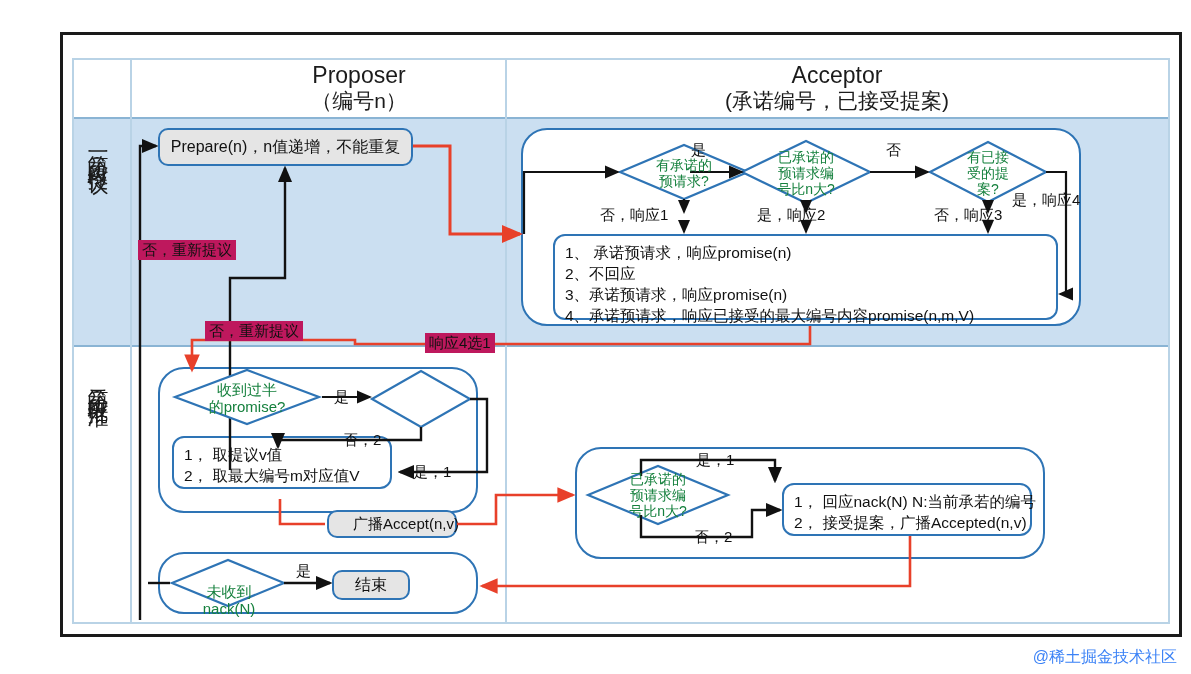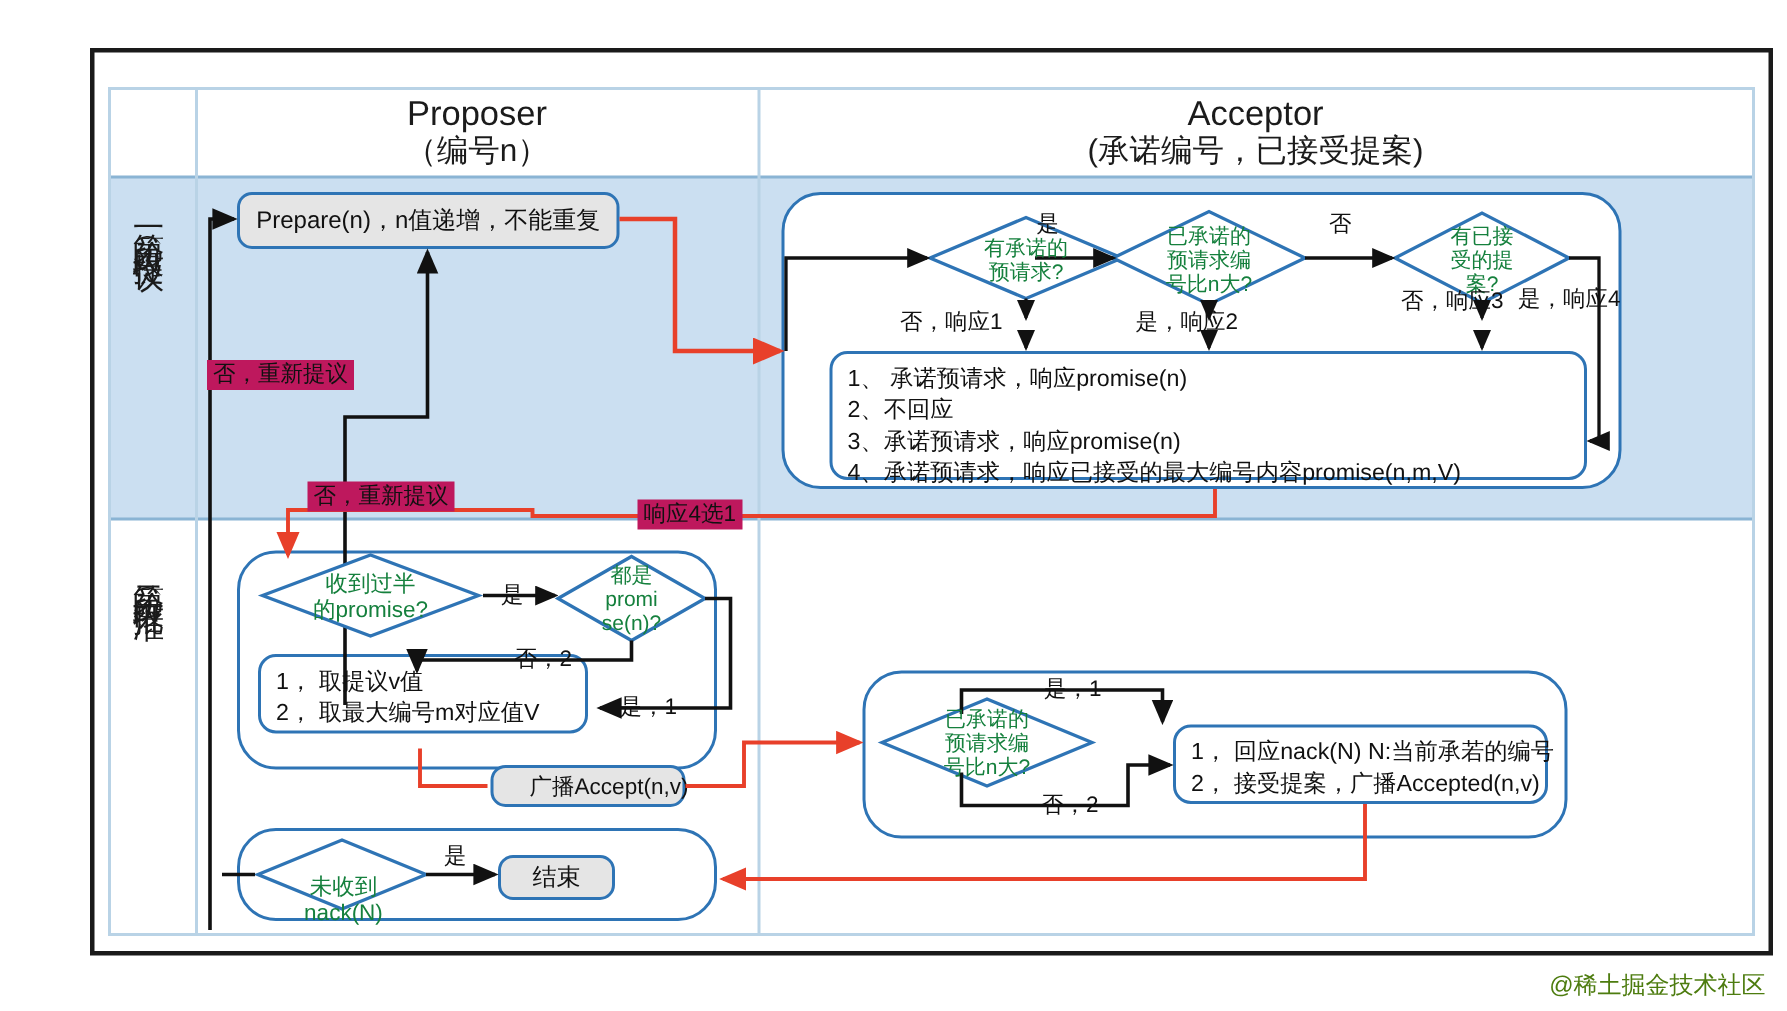--- a/index.html
+++ b/index.html
@@ -78,21 +78,21 @@
 
   
   .elabel{
     position:absolute;color:#111;font-size:15px;white-space:nowrap;
     background:#be185d;padding:1px 4px;line-height:18px;
   }
   .elabel.nobg{background:transparent;}
 
   .watermark{
     position:absolute;right:14px;bottom:6px;
-    font-size:16px;color:#4d7c0f;white-space:nowrap;
+    font-size:16px;color:#3b82f6;white-space:nowrap;
   }
   .edge-crumb{
     position:absolute;left:68px;bottom:2px;font-size:11px;color:#ececec;
     white-space:nowrap;
   }
 </style>
 </head>
 <body>
 
 <div id="root">
@@ -104,21 +104,21 @@
 
   <div class="grid-line" style="left:72px;top:58px;width:1098px;height:1.5px;"></div>
   <div class="grid-line" style="left:72px;top:117px;width:1098px;height:2px;background:#8ab4d4;"></div>
   <div class="grid-line" style="left:72px;top:345px;width:1098px;height:2px;background:#8ab4d4;"></div>
   <div class="grid-line" style="left:72px;top:622px;width:1098px;height:1.5px;"></div>
   <div class="grid-line" style="left:72px;top:58px;width:1.5px;height:565px;"></div>
   <div class="grid-line" style="left:130px;top:58px;width:1.5px;height:565px;"></div>
   <div class="grid-line" style="left:505px;top:58px;width:1.5px;height:565px;"></div>
   <div class="grid-line" style="left:1168px;top:58px;width:1.5px;height:565px;"></div>
 
-  <div class="hdr" style="left:131px;top:62px;width:374px;">
+  <div class="hdr" style="left:131px;top:62px;width:374px;padding-left:41px;">
     <div>Proposer</div>
     <div class="sub">（编号n）</div>
   </div>
   <div class="hdr" style="left:506px;top:62px;width:662px;">
     <div>Acceptor</div>
     <div class="sub">(承诺编号，已接受提案)</div>
   </div>
 
   <div class="vlabel" style="left:84px;top:138px;">第一阶段（提议）</div>
   <div class="vlabel" style="left:84px;top:372px;">第二阶段（批准）</div>
@@ -235,40 +235,35 @@
   </div>
   <div class="dtext" style="left:944px;top:148px;width:88px;height:50px;">
     <div>有已接</div>
     <div>受的提</div>
     <div>案?</div>
   </div>
   <div class="dtext" style="left:189px;top:381px;width:116px;height:34px;font-size:15px;line-height:17px;">
     <div>收到过半</div>
     <div>的promise?</div>
   </div>
-  <div class="dtext" style="left:390px;top:373px;width:62px;height:52px;">
-    <div>都是</div>
-    <div>promi</div>
-    <div>se(n)?</div>
-  </div>
   <div class="dtext" style="left:186px;top:584px;width:86px;height:32px;font-size:15px;line-height:17px;">
     <div>未收到</div>
     <div>nack(N)</div>
   </div>
   <div class="dtext" style="left:612px;top:470px;width:92px;height:50px;">
     <div>已承诺的</div>
     <div>预请求编</div>
     <div>号比n大?</div>
   </div>
 
   <div class="elabel nobg" style="left:687px;top:140px;">是</div>
   <div class="elabel nobg" style="left:882px;top:140px;">否</div>
   <div class="elabel nobg" style="left:596px;top:205px;">否，响应1</div>
   <div class="elabel nobg" style="left:753px;top:205px;">是，响应2</div>
-  <div class="elabel nobg" style="left:930px;top:191px;">否，响应3</div>
+  <div class="elabel nobg" style="left:930px;top:205px;">否，响应3</div>
   <div class="elabel nobg" style="left:1008px;top:190px;">是，响应4</div>
 
   <div class="elabel" style="left:138px;top:240px;">否，重新提议</div>
   <div class="elabel" style="left:205px;top:321px;">否，重新提议</div>
   <div class="elabel" style="left:425px;top:333px;">响应4选1</div>
 
   <div class="elabel nobg" style="left:330px;top:387px;">是</div>
   <div class="elabel nobg" style="left:339px;top:430px;">否，2</div>
   <div class="elabel nobg" style="left:409px;top:462px;">是，1</div>
   <div class="elabel nobg" style="left:292px;top:561px;">是</div>

